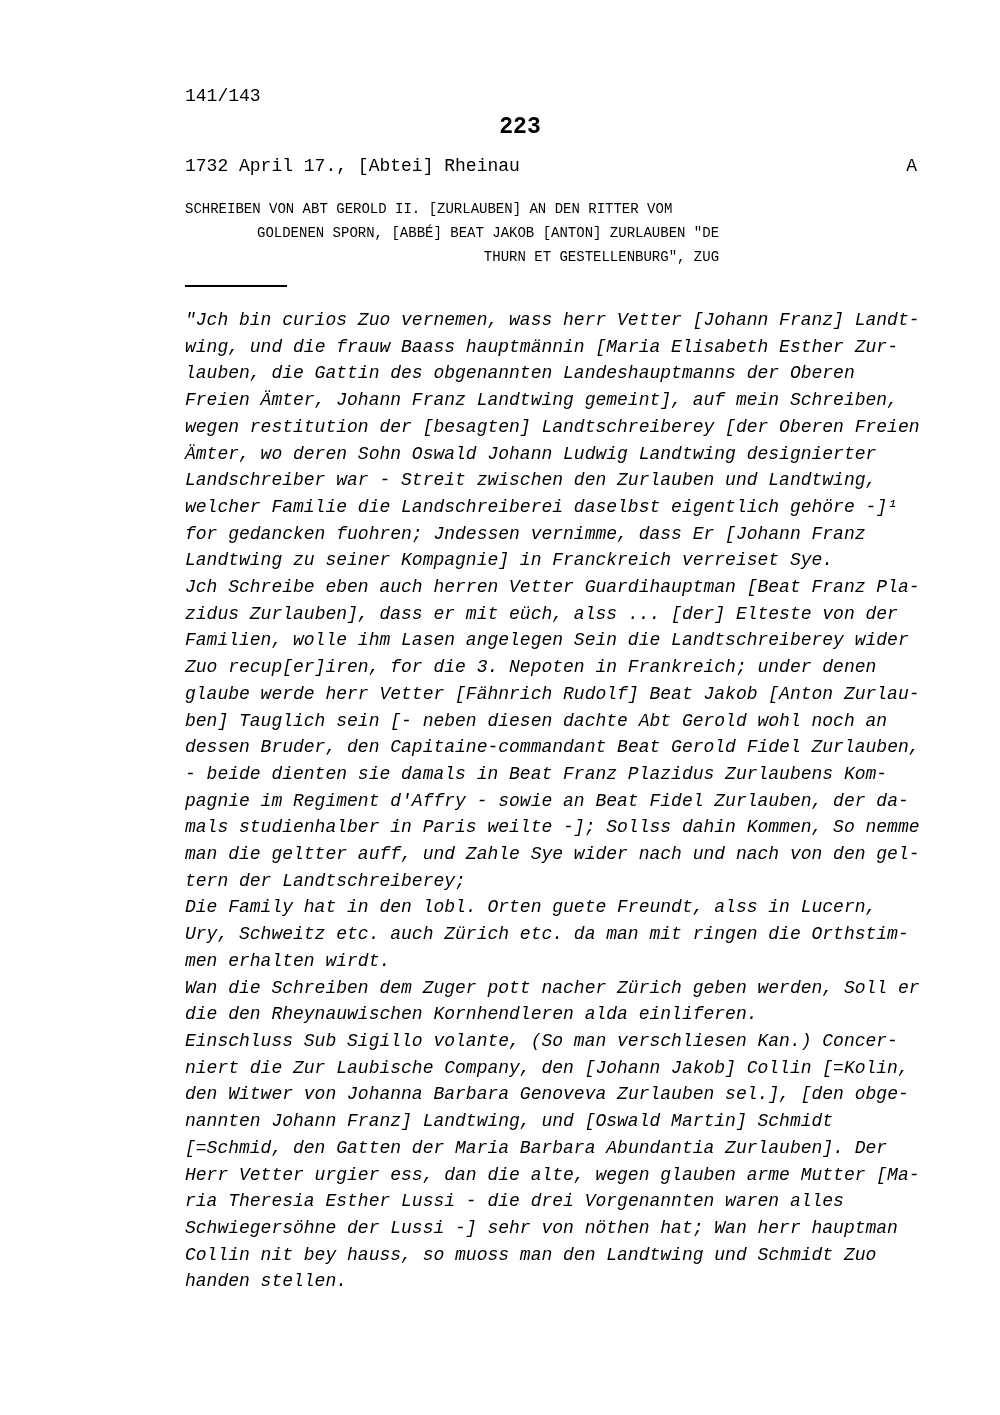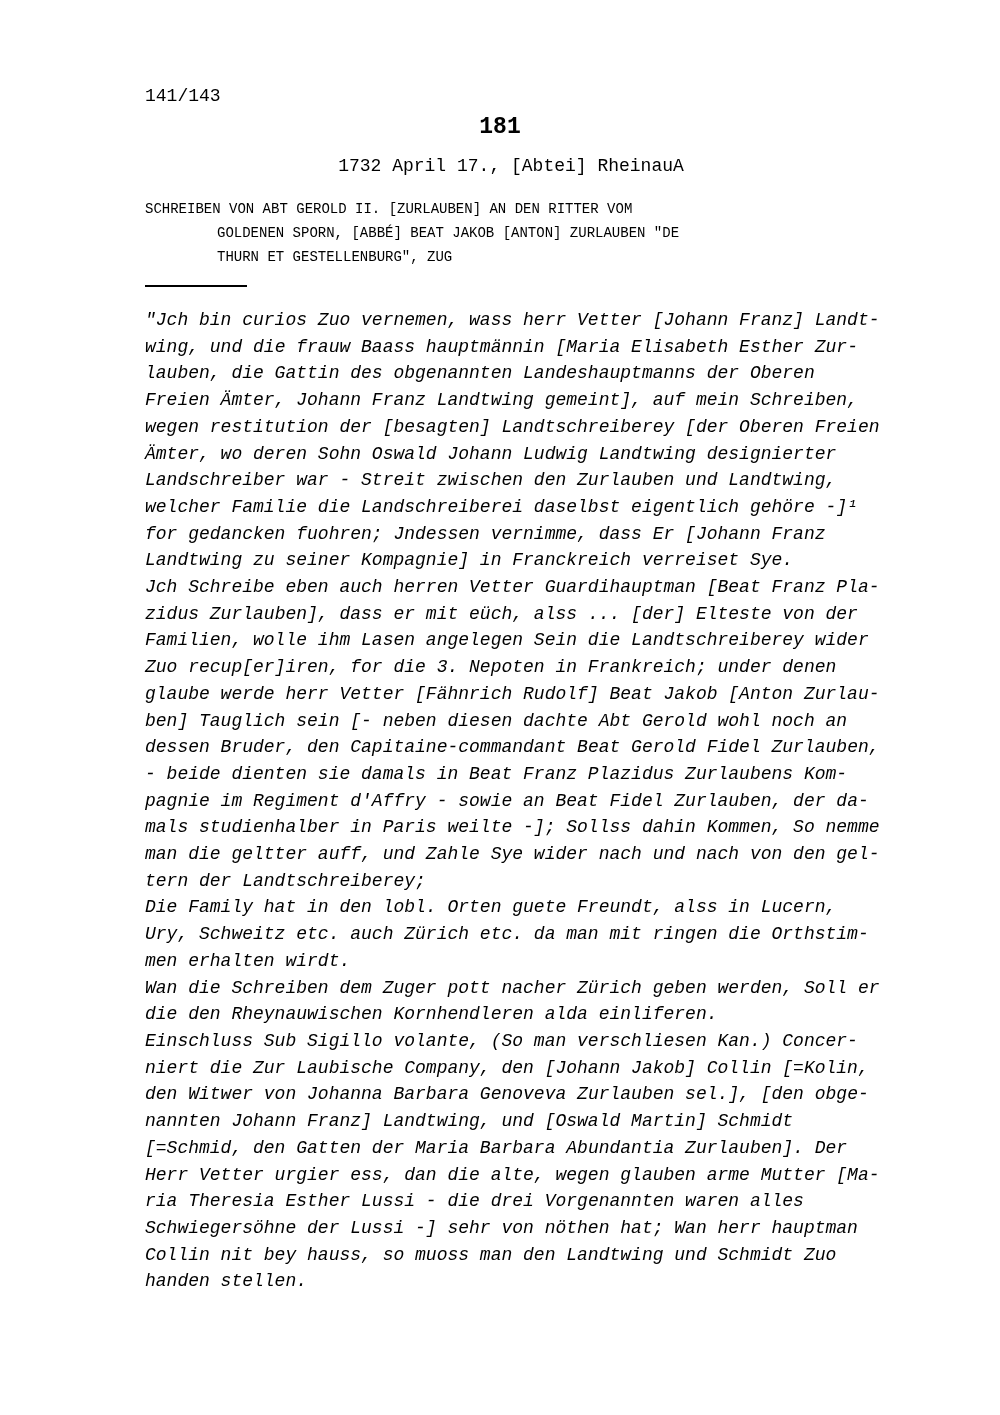--- a/index.html
+++ b/index.html
@@ -5,21 +5,21 @@
   html, body { margin: 0; padding: 0; }
   body {
     width: 1000px;
     height: 1415px;
     background: #ffffff;
     color: #000000;
     font-family: "Liberation Mono", "DejaVu Sans Mono", monospace;
     position: relative;
     overflow: hidden;
   }
-  .page { position: absolute; inset: 0; }
+  .page { position: absolute; inset: 0; margin-left: 40px; }
 
   .folio {
     position: absolute;
     left: 145px;
     top: 86px;
     font-size: 18px;
     letter-spacing: 0;
   }
   .page-number {
     position: absolute;
@@ -29,32 +29,32 @@
     text-align: center;
     font-size: 23px;
     font-weight: bold;
   }
   .dateline {
     position: absolute;
     left: 145px;
     top: 156px;
     width: 732px;
     display: flex;
-    justify-content: center;
+    justify-content: space-between;
     font-size: 18px;
   }
   .heading {
     position: absolute;
     left: 145px;
     top: 197px;
     font-size: 14px;
     line-height: 24px;
     white-space: pre;
   }
-  .heading-line.indent { padding-left: 72px; }
+  .heading-line.indent { padding-left: 72px; text-align: right; }
   .rule {
     position: absolute;
     left: 145px;
     top: 285px;
     width: 102px;
     border-top: 2px solid #000;
   }
   .body {
     position: absolute;
     left: 145px;
@@ -66,21 +66,21 @@
     white-space: pre;
   }
   .body b { font-weight: normal; }
 </style>
 </head>
 <body>
 
 <div class="page">
   <div class="folio">141/143</div>
 
-  <div class="page-number">181</div>
+  <div class="page-number">223</div>
 
   <div class="dateline">
     <span>1732 April 17., [Abtei] Rheinau</span>
     <span>A</span>
   </div>
 
   <div class="heading" id="heading"><div class="heading-line">SCHREIBEN VON ABT GEROLD II. [ZURLAUBEN] AN DEN RITTER VOM</div><div class="heading-line indent">GOLDENEN SPORN, [ABBÉ] BEAT JAKOB [ANTON] ZURLAUBEN "DE</div><div class="heading-line indent">THURN ET GESTELLENBURG", ZUG</div></div>
 
   <div class="rule"></div>
 

